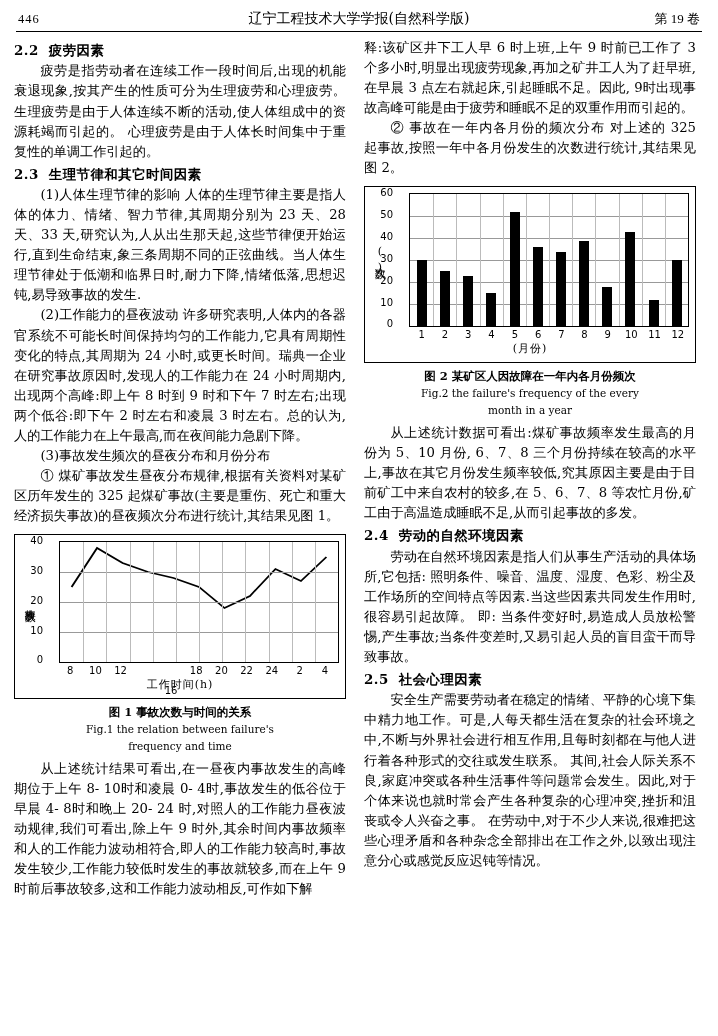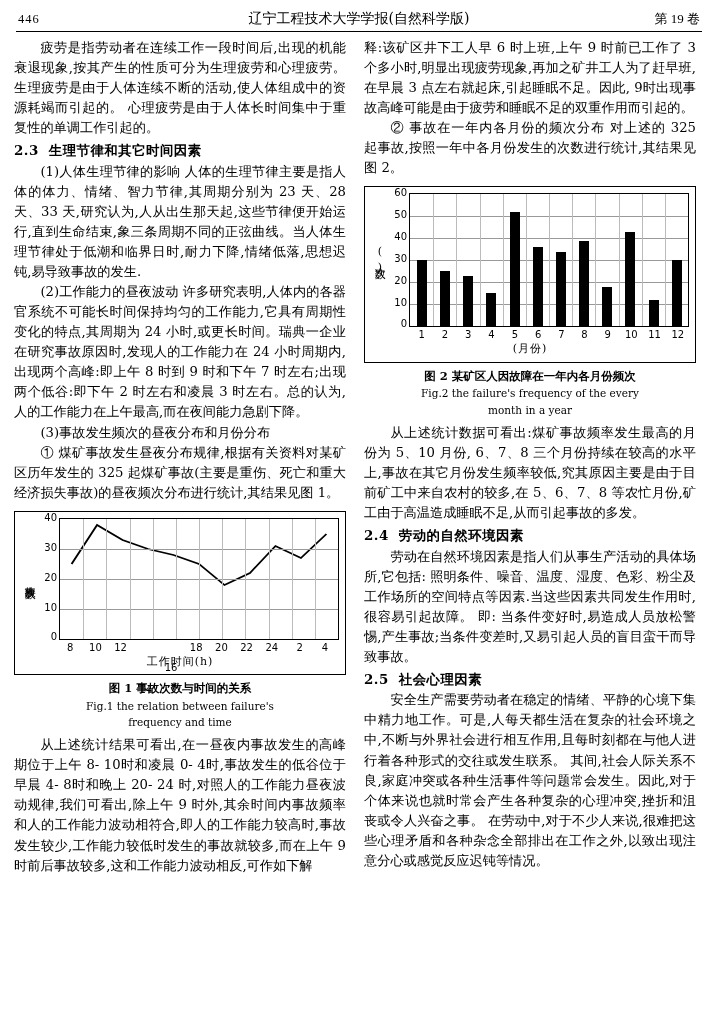--- a/index.html
+++ b/index.html
@@ -83,21 +83,21 @@
     width:16px;
     letter-spacing:1px;
   }
   .ytickcol{
     width:22px;
     position:relative;
     font-size:10px;
     font-family:"DejaVu Sans",sans-serif;
   }
   .ytickcol span{
-    position:absolute;right:2px;transform:translateY(-50%);
+    position:absolute;right:16px;transform:translateY(-50%);
   }
   .plot{
     position:relative;
     border:1px solid #000;
     background:#fff;
     flex:1;
   }
   .gridline{position:absolute;left:0;right:0;border-top:0.6px solid #999;}
   .vgrid{position:absolute;top:0;bottom:0;border-left:0.6px solid #bbb;}
   .xtickrow{
@@ -123,20 +123,23 @@
     <div class="hdr-left">446</div>
     <div class="hdr-center">辽宁工程技术大学学报(自然科学版)</div>
     <div class="hdr-right">第 19 卷</div>
   </div>
   <div class="rule"></div>
 
   <div class="cols">
 
     <div class="col">
 
+      <div class="sec-head">
+        <span class="num">2.2</span><span>疲劳因素</span>
+      </div>
       <p>疲劳是指劳动者在连续工作一段时间后,出现的机能衰退现象,按其产生的性质可分为生理疲劳和心理疲劳。生理疲劳是由于人体连续不断的活动,使人体组成中的资源耗竭而引起的。 心理疲劳是由于人体长时间集中于重复性的单调工作引起的。</p>
 
       <div class="sec-head">
         <span class="num">2.3</span><span>生理节律和其它时间因素</span>
       </div>
       <p>(1)人体生理节律的影响  人体的生理节律主要是指人体的体力、情绪、智力节律,其周期分别为 23 天、28 天、33 天,研究认为,人从出生那天起,这些节律便开始运行,直到生命结束,象三条周期不同的正弦曲线。当人体生理节律处于低潮和临界日时,耐力下降,情绪低落,思想迟钝,易导致事故的发生.</p>
       <p>(2)工作能力的昼夜波动  许多研究表明,人体内的各器官系统不可能长时间保持均匀的工作能力,它具有周期性变化的特点,其周期为 24 小时,或更长时间。瑞典一企业在研究事故原因时,发现人的工作能力在 24 小时周期内,出现两个高峰:即上午 8 时到 9 时和下午 7 时左右;出现两个低谷:即下午 2 时左右和凌晨 3 时左右。总的认为,人的工作能力在上午最高,而在夜间能力急剧下降。</p>
       <p>(3)事故发生频次的昼夜分布和月份分布</p>
       <p>①  煤矿事故发生昼夜分布规律,根据有关资料对某矿区历年发生的 325 起煤矿事故(主要是重伤、死亡和重大经济损失事故)的昼夜频次分布进行统计,其结果见图 1。</p>
 

